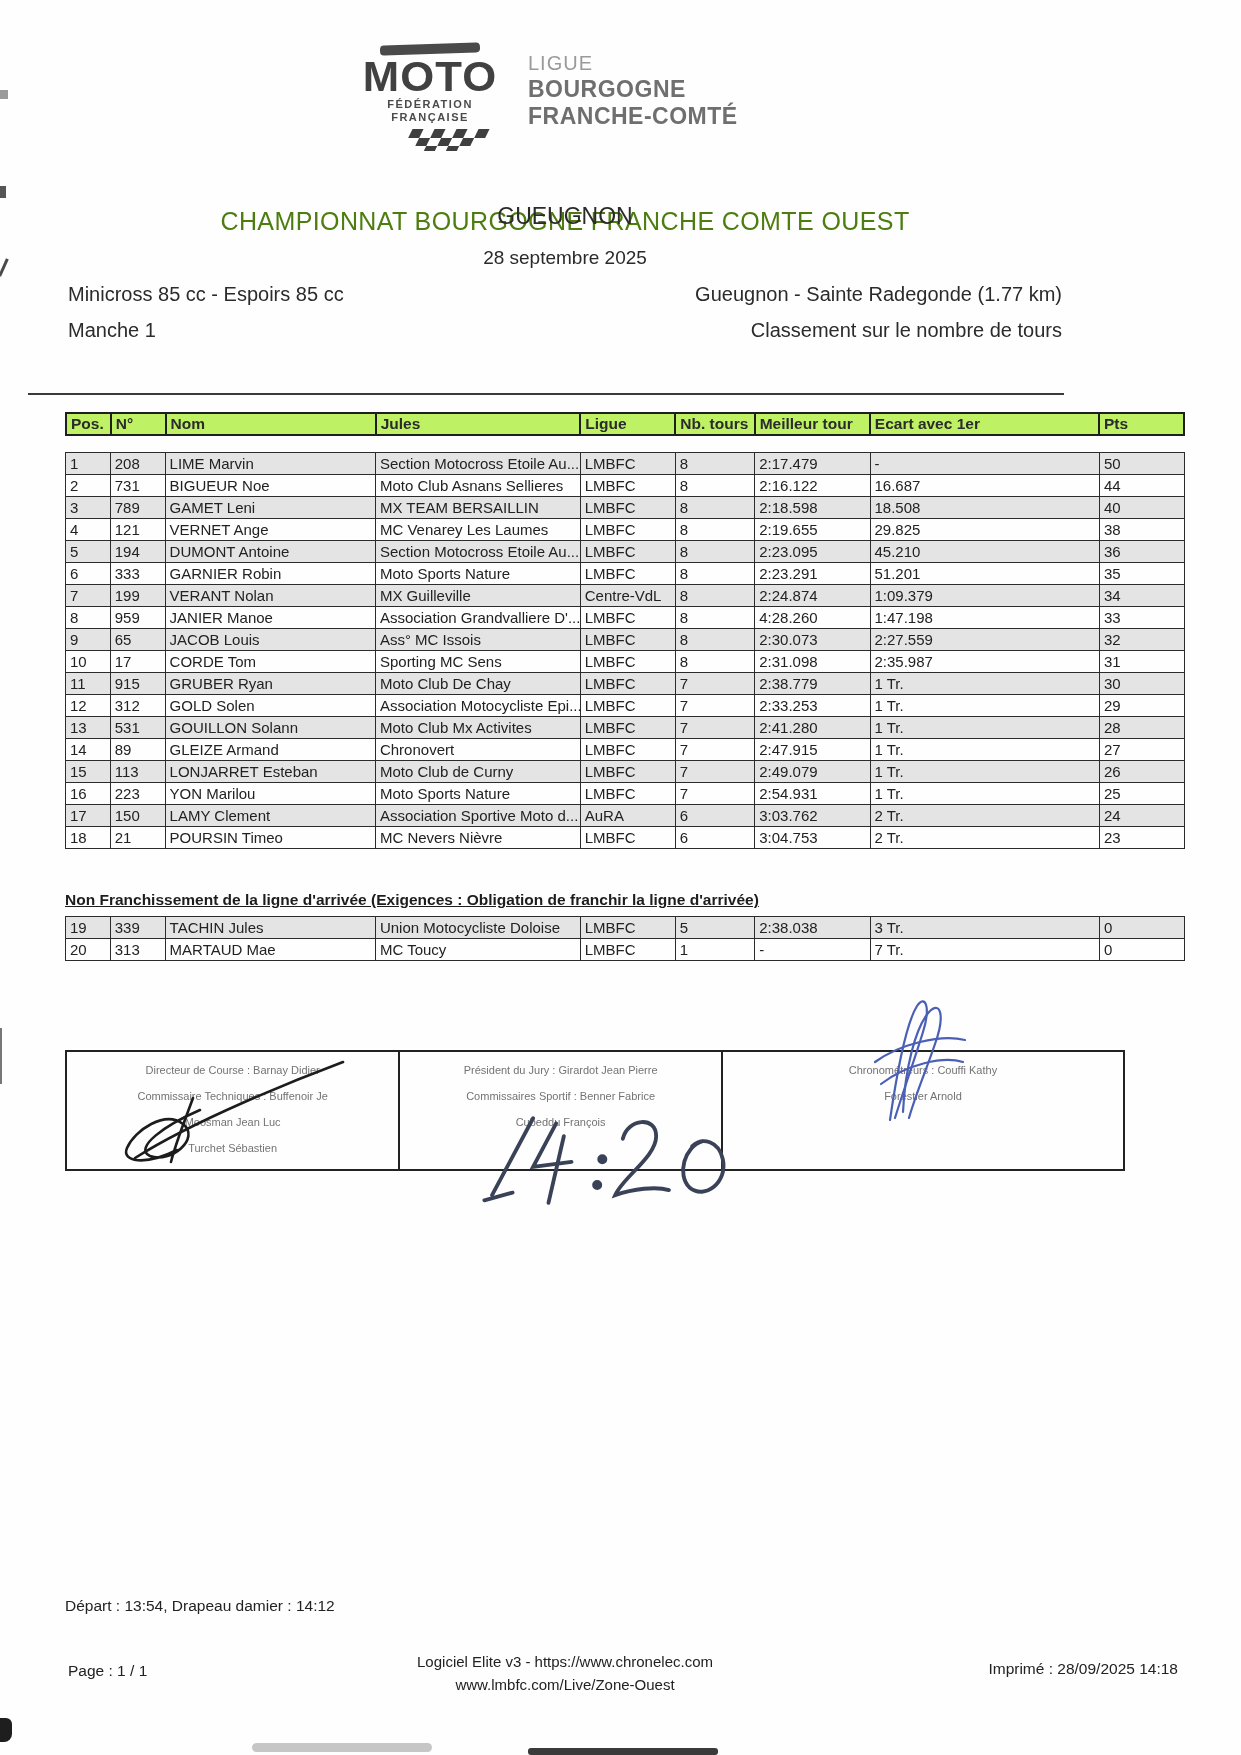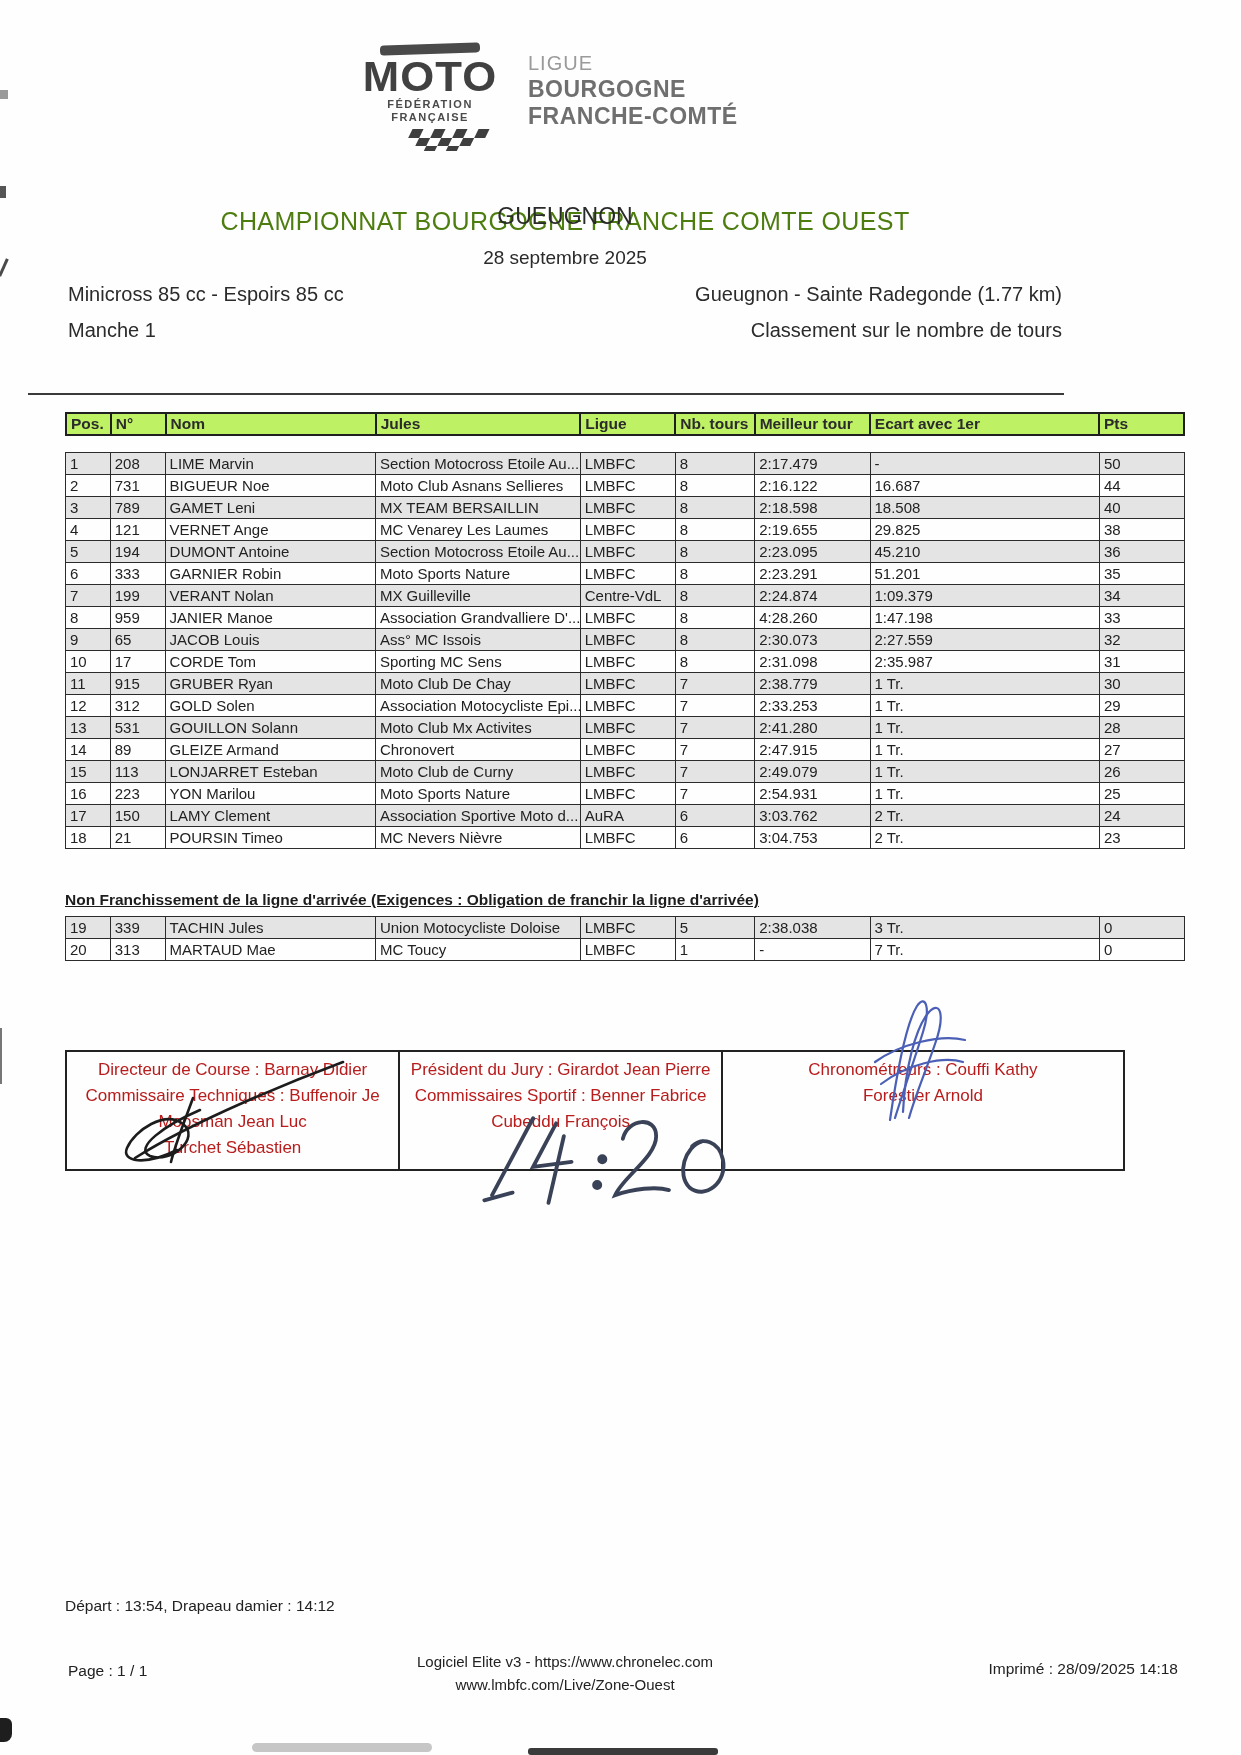--- a/index.html
+++ b/index.html
@@ -39,21 +39,21 @@
   .main-table { top:452px; }
   .dnf-table  { top:916px; }
   .data-table td { border:1px solid #2b2b2b; height:22px; font-size:15px; padding:0 4px; white-space:nowrap; overflow:hidden; color:#222; }
   .data-table tbody tr:nth-child(odd) td { background:#e4e4e4; }
   .col-pos{width:4%;} .col-num{width:4.9%;} .col-nom{width:18.8%;} .col-club{width:18.3%;}
   .col-ligue{width:8.5%;} .col-tours{width:7.1%;} .col-mtour{width:10.3%;} .col-ecart{width:20.5%;} .col-pts{width:7.6%;}
   .dnf-title { position:absolute; top:891px; left:65px; font-size:15.5px; font-weight:bold; text-decoration:underline; color:#1d1d1d;text-align:center; }
   .bestlap { position:absolute; top:997px; left:65px; width:1000px; text-align:center; font-size:17px; font-weight:bold; text-decoration:underline; color:#1d1d1d; }
   
   .officials { position:absolute; top:1050px; left:65px; width:1060px; border-collapse:collapse; }
-  .officials td { border:2px solid #222; vertical-align:top; text-align:center; font-size:17px; line-height:26px; padding:5px 8px 8px 8px; color:#b91c1c; }
+  .officials td { border:2px solid #222; vertical-align:top; text-align:center; font-size:11px; line-height:26px; padding:5px 8px 8px 8px; color:#737373; }
   .off-c1{width:31.5%;} .off-c2{width:30.5%;} .off-c3{width:38%;}
   
   .sig { position:absolute; }
   .sig-black { top:1050px; left:105px; }
   .sig-blue  { top:992px;  left:845px; }
   .handwriting { top:1108px; left:475px; }
   
   .depart { position:absolute; top:1597px; left:65px; width:1113px; font-size:15.5px; color:#222; }
   .foot-page { position:absolute; top:1662px; left:68px; font-size:15.5px; color:#222; }
   .foot-center { position:absolute; top:1650px; left:65px; width:1000px; text-align:center; font-size:15px; line-height:23px; color:#222; }

